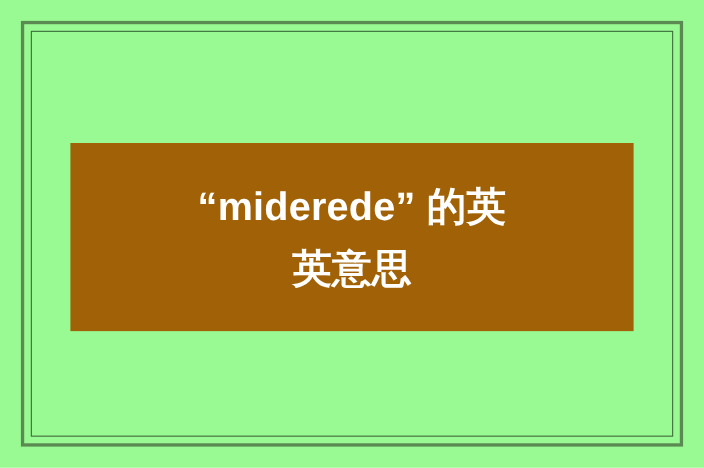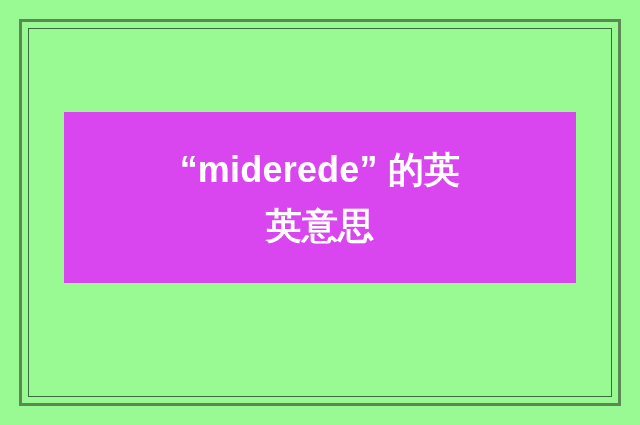--- a/index.html
+++ b/index.html
@@ -42,24 +42,24 @@
     bottom: 28px;
     border: 1px solid #3c6b3c;
     box-sizing: border-box;
     pointer-events: none;
   }
 
   
   .caption-panel {
     position: absolute;
     left: 64px;
-    top: 112px;
+    top: 130px;
     width: 512px;
     height: 171px;
-    background: #d946ef;
+    background: #a16207;
     box-sizing: border-box;
     display: flex;
     align-items: center;
     justify-content: center;
     text-align: center;
   }
 
   .caption-text {
     color: #ffffff;
     font-family: "Liberation Sans", "DejaVu Sans", sans-serif;

